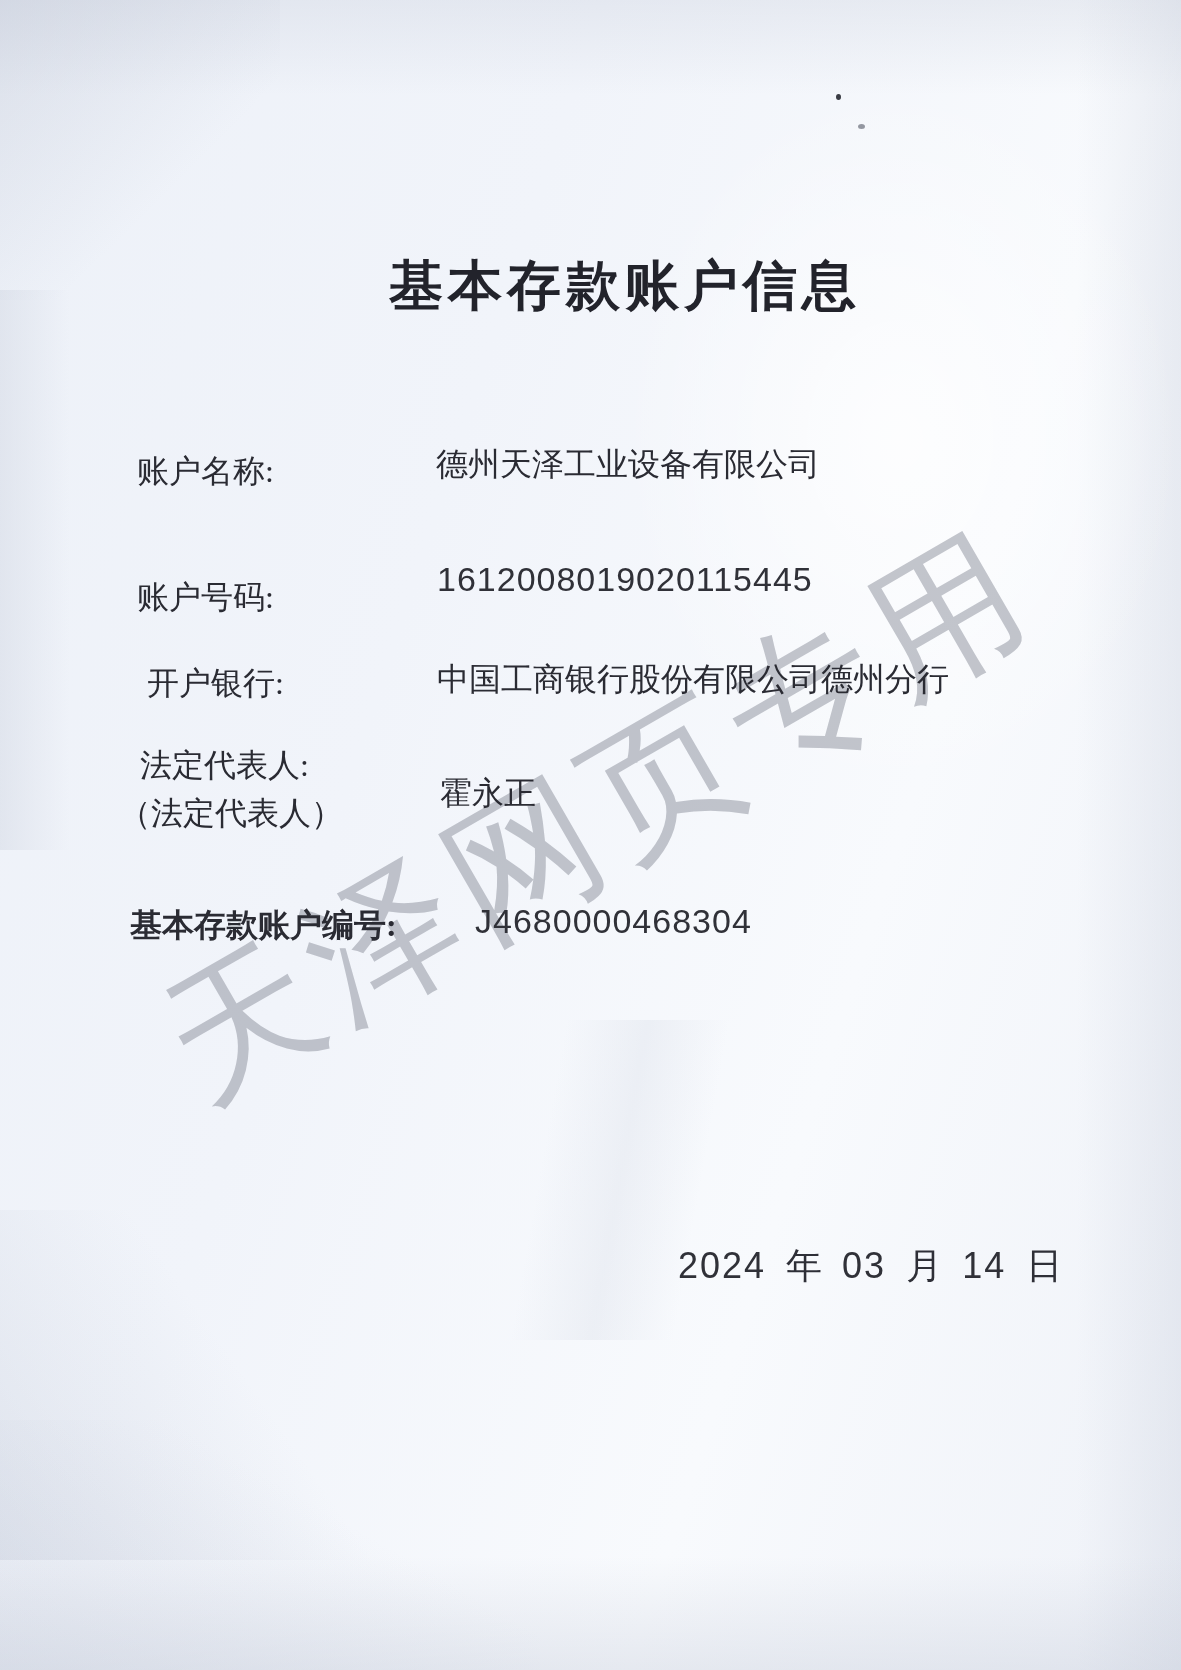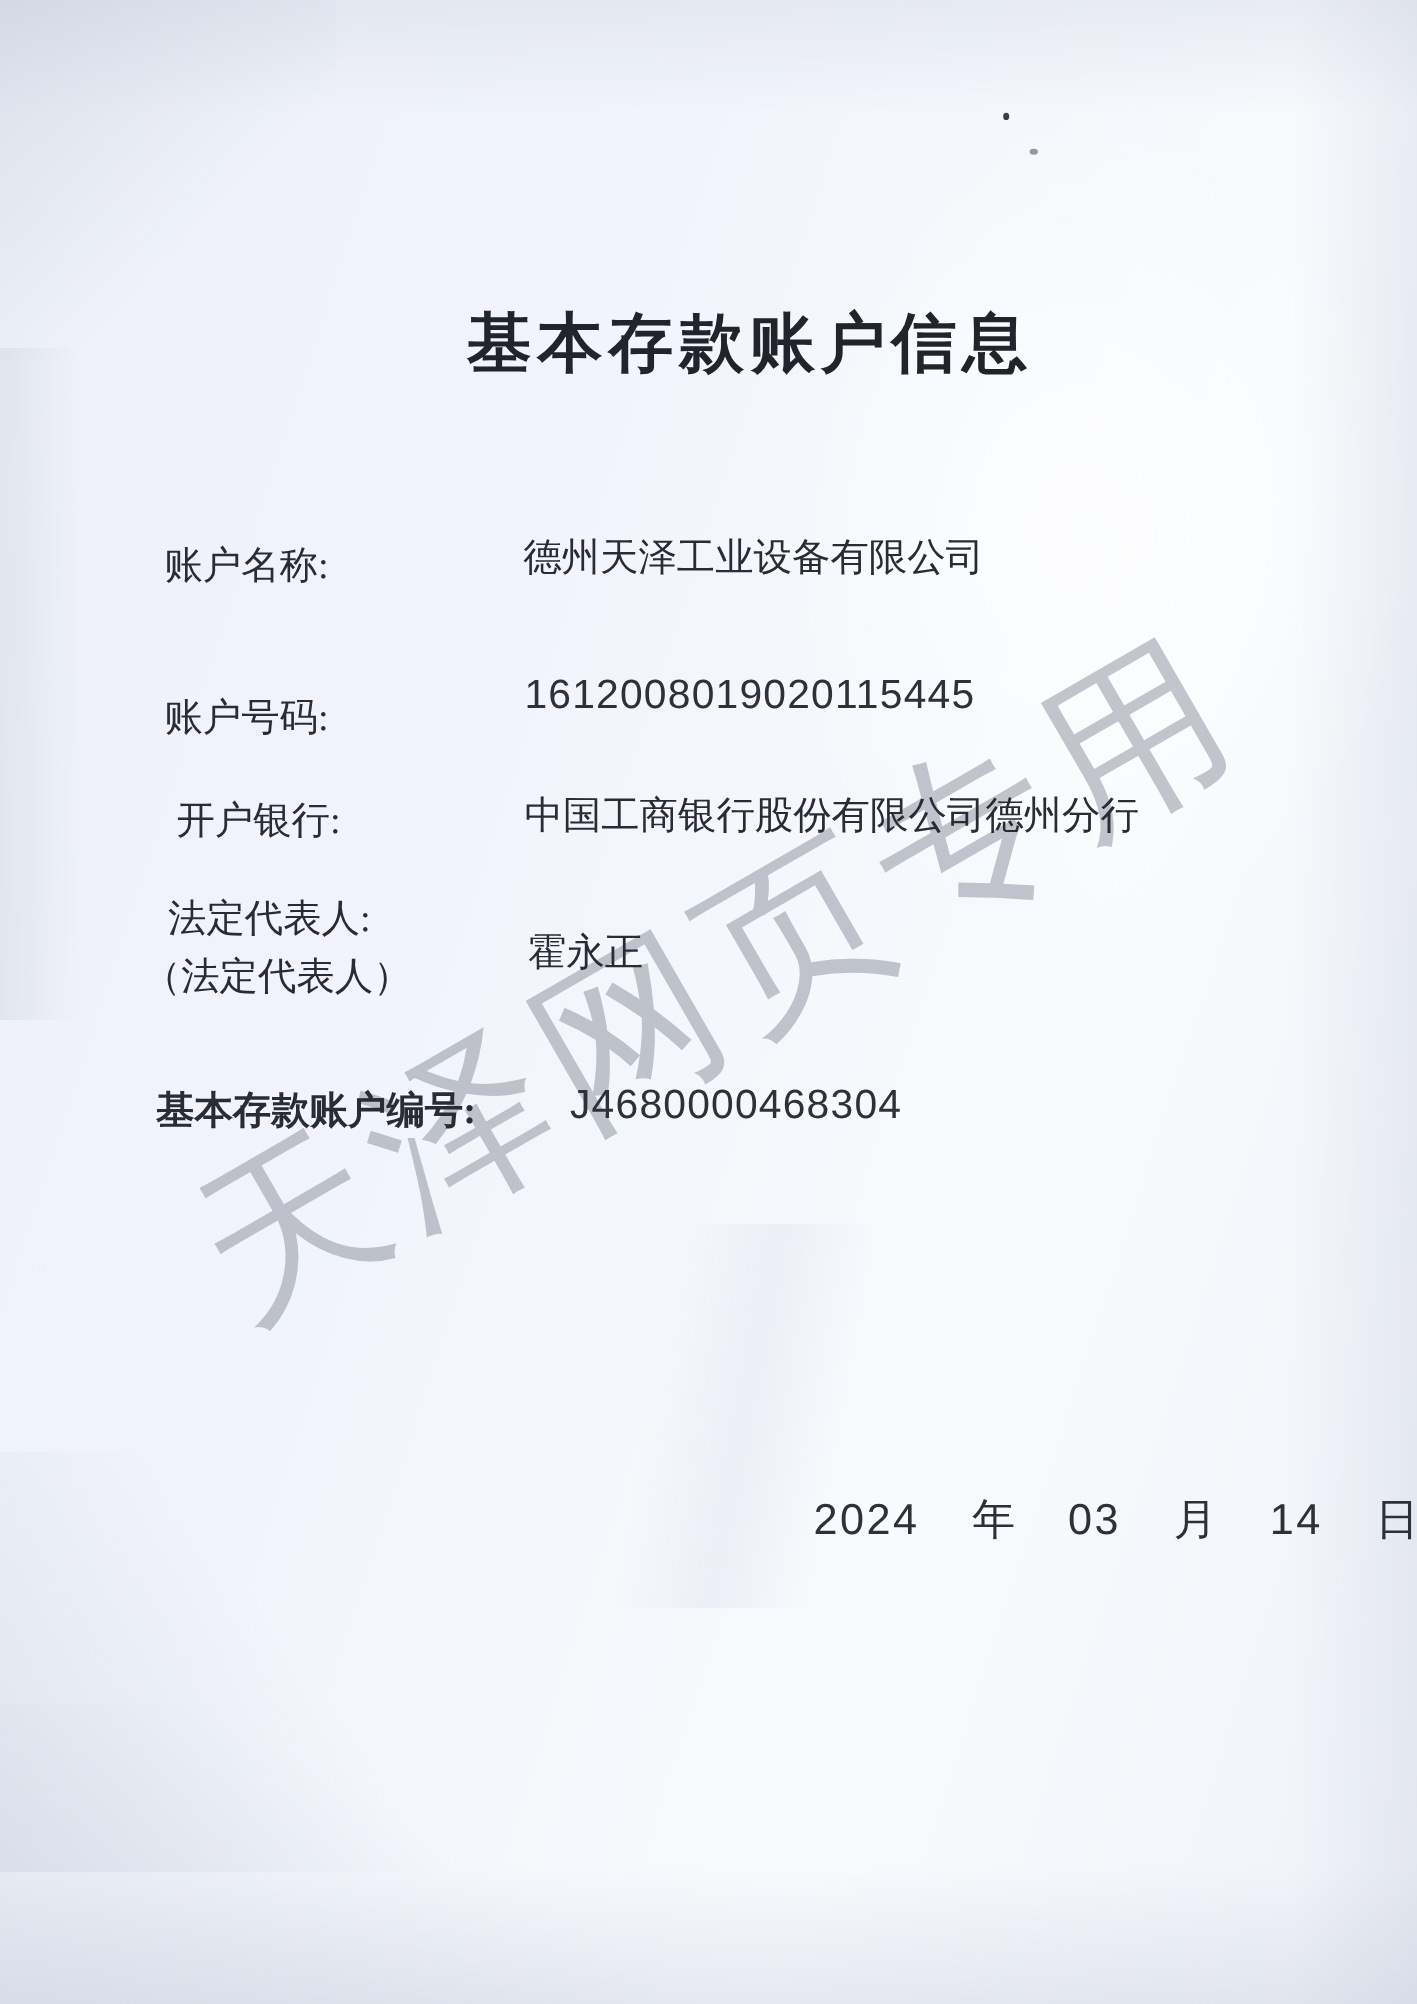--- a/index.html
+++ b/index.html
@@ -52,21 +52,21 @@
   .num{font-family:Liberation Sans, sans-serif;letter-spacing:1px;color:#303138;}
 
   .l1{left:137px;top:450px;}  .v1{left:436px;top:443px;}
   .l2{left:137px;top:576px;text-align:center;}  .v2{left:437px;top:560px;font-size:34px;}
   .l3{left:137px;top:662px;margin-left:10px;}  .v3{left:437px;top:658px;}
   .l4a{left:140px;top:744px;text-align:center;} .l4b{left:119px;top:792px;} .v4{left:440px;top:772px;}
   .l5{left:130px;top:904px;font-weight:600;} .v5{left:443px;top:902px;font-size:34px;margin-left:32px;}
 
   .date-row{
     position:absolute;left:678px;top:1242px;
-    display:flex;align-items:baseline;column-gap:44px;
+    display:flex;align-items:baseline;column-gap:20px;
     font-size:36px;color:#2e2f37;
   }
   .date-row .num{letter-spacing:2px;}
 </style>
 </head>
 <body>
 
 <div class="page">
 
   <div class="crease c-topedge"></div>

